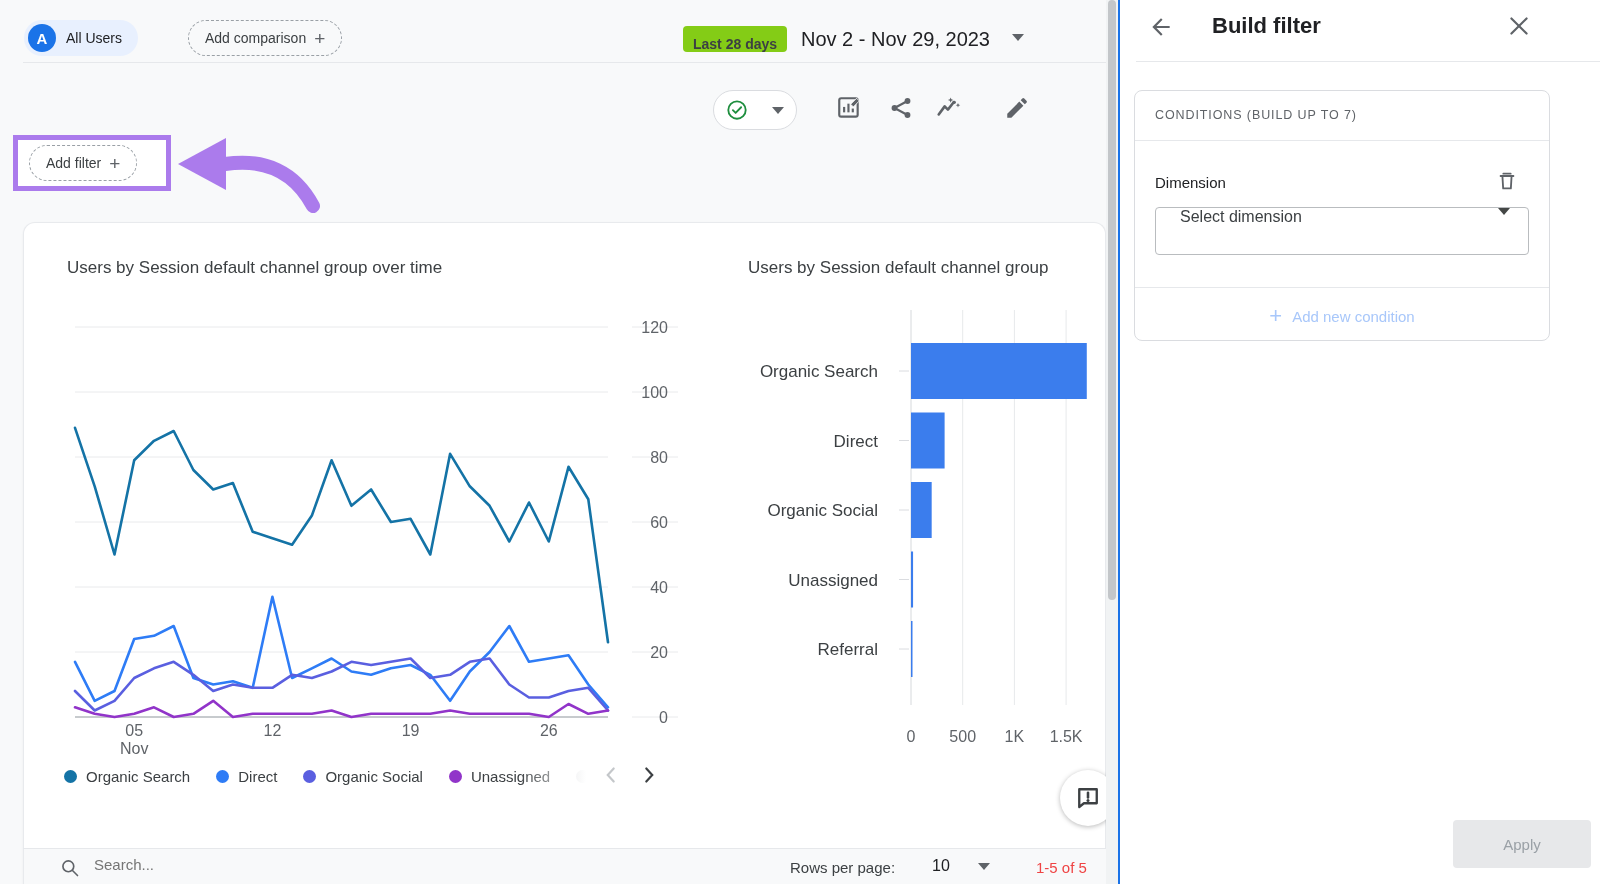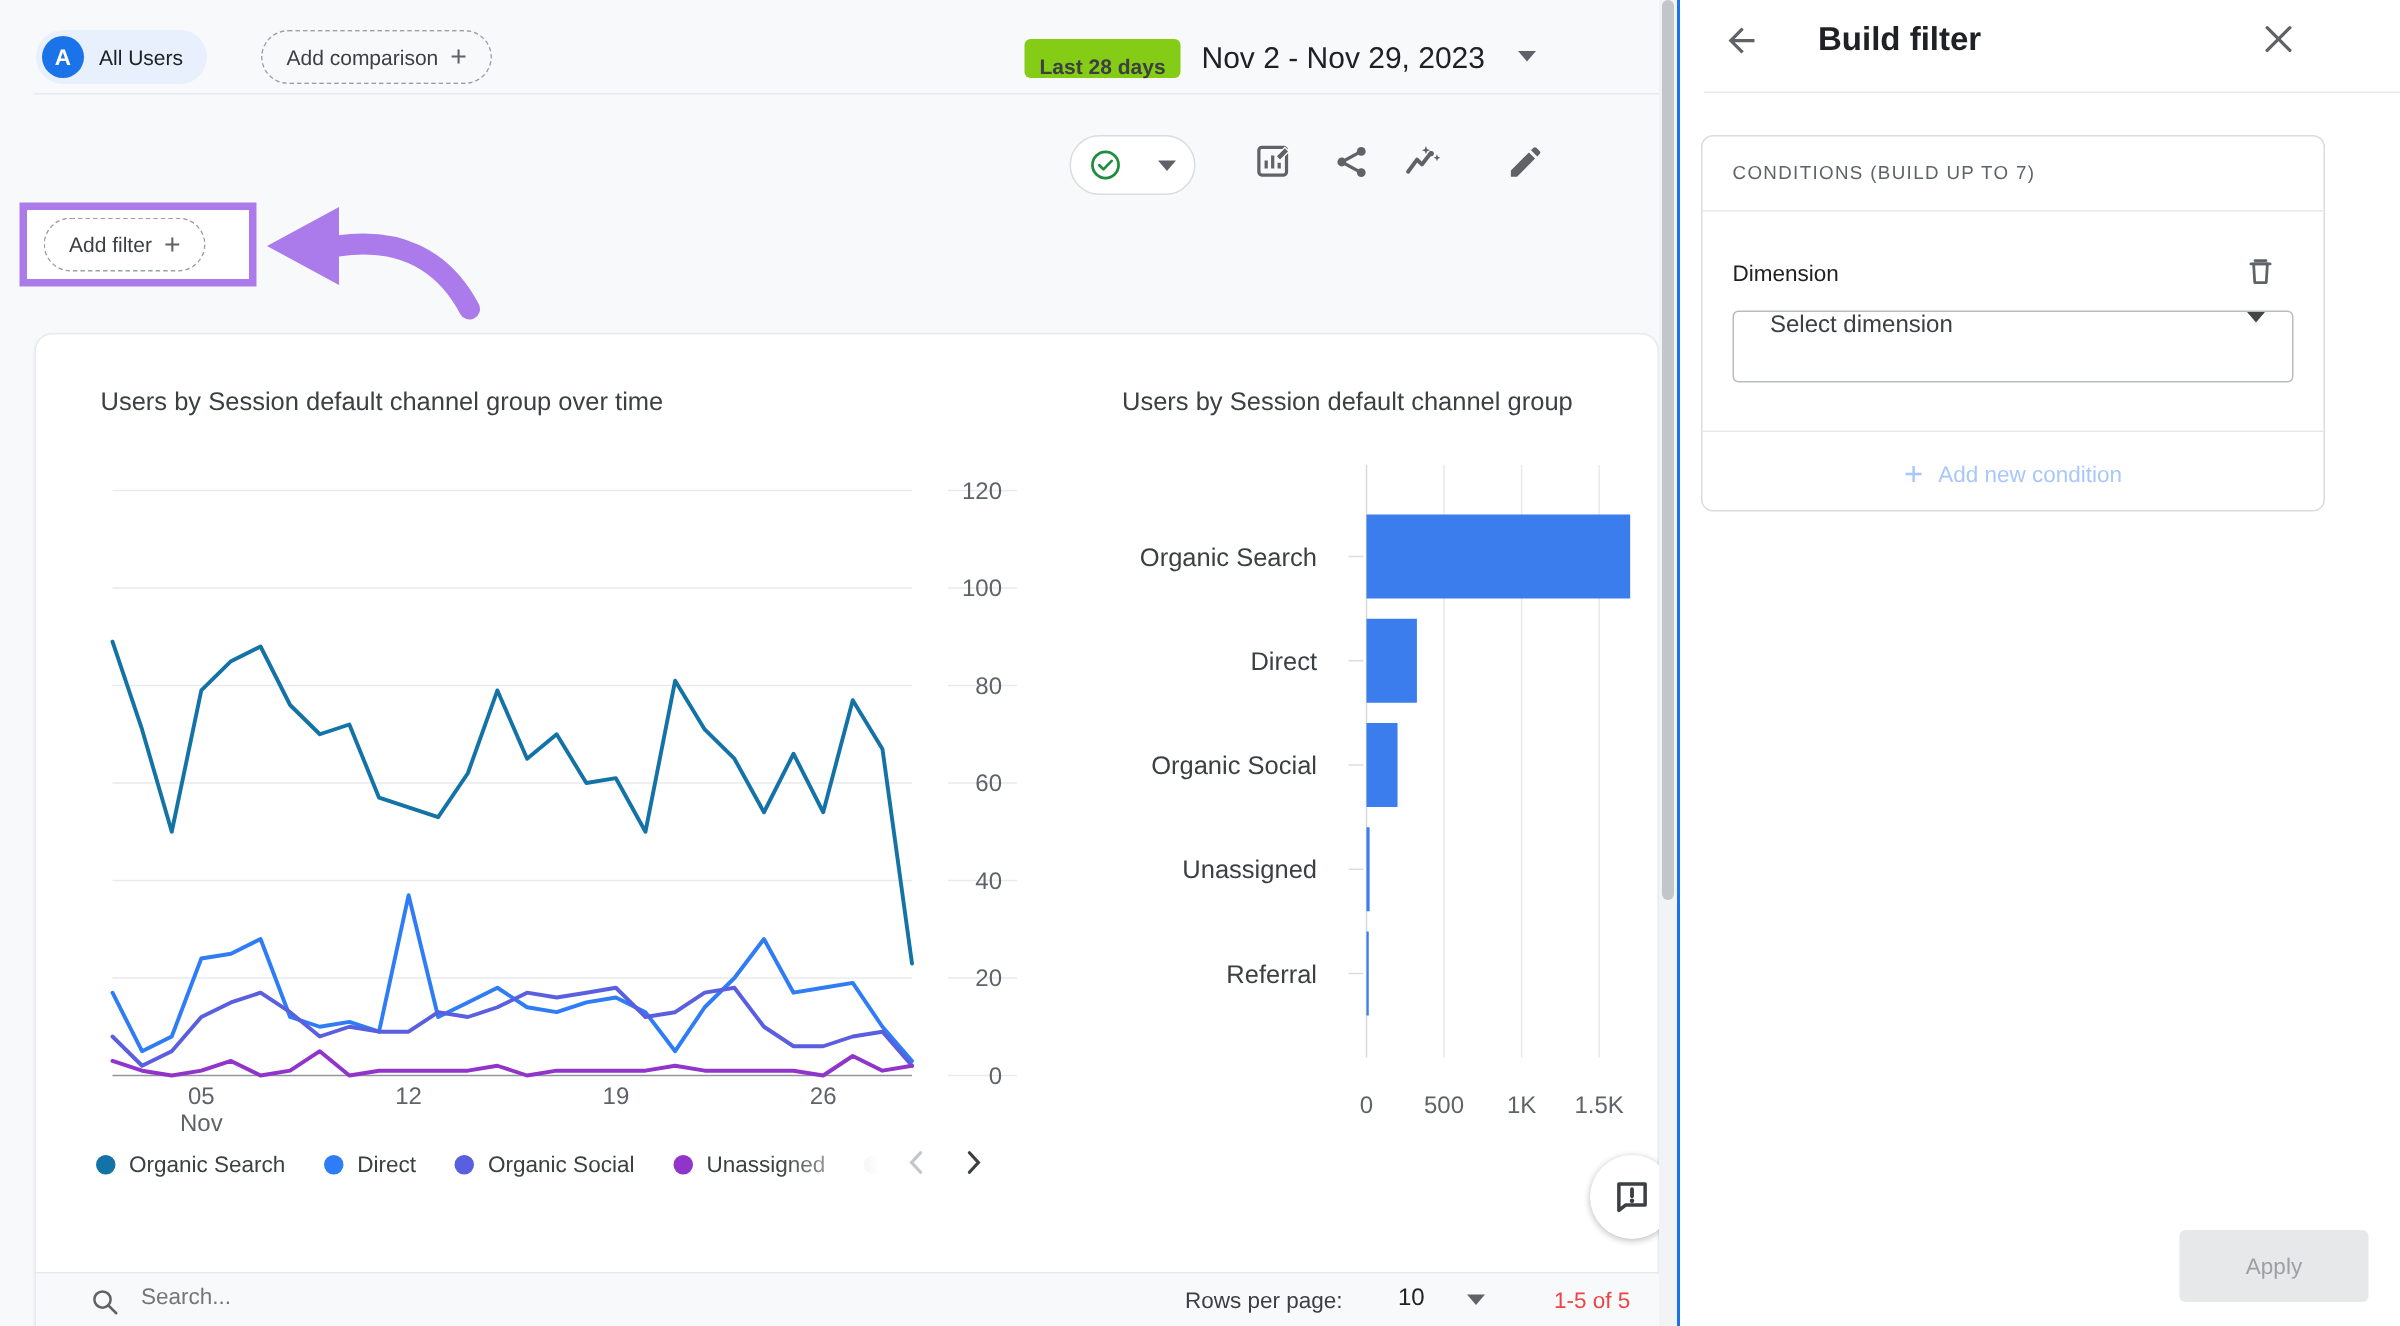--- a/index.html
+++ b/index.html
@@ -10,21 +10,21 @@
 
   
   .chip-users { left:24px; top:20px; height:36px; display:flex; align-items:center; gap:10px;
     background:#e8f0fe; border-radius:18px; padding:0 16px 0 4px; }
   .avatar { width:28px; height:28px; border-radius:50%; background:#1a73e8; color:#fff;
     font-size:15px; font-weight:bold; display:flex; align-items:center; justify-content:center; }
   .chip-users .lbl { font-size:14px; color:#202124; font-weight:500; }
   .chip-dashed { height:36px; display:inline-flex; align-items:center; gap:8px;
     border:1px dashed #9aa0a6; border-radius:18px; padding:0 16px; color:#3c4043;
     font-size:14px; font-weight:500; background:transparent; }
-  #chip-comparison { left:174px; top:20px; }
+  #chip-comparison { left:188px; top:20px; }
   .plus-glyph { font-size:19px; color:#5f6368; font-weight:400; line-height:1; }
   #date-badge { left:683px; top:26px; height:26px; background:#84cc16; border-radius:4px;
     display:flex; align-items:flex-end; padding:0 10px; font-size:14px; font-weight:600; color:#3c4043; }
   #date-text { left:801px; top:28px; font-size:20px; color:#202124; }
   .caret-down { width:0; height:0; border-left:6px solid transparent; border-right:6px solid transparent;
     border-top:7px solid #5f6368; }
   #date-caret { left:1012px; top:34px; }
   .divider { background:#e6e8eb; height:1px; }
   #topbar-divider { left:23px; top:62px; width:1083px; }
 
@@ -99,21 +99,21 @@
   #cond-div1 { left:1135px; top:140px; width:414px; }
   #dim-label { left:1155px; top:174px; font-size:15px; color:#202124; }
   #trash-btn { left:1496px; top:170px; color:#5f6368; }
   #dim-select { left:1155px; top:207px; width:374px; height:48px; border:1px solid #b9bcbf;
     border-radius:4px; background:#fff; display:flex; align-items:flex-start; justify-content:space-between;
     padding:0 18px 0 24px; font-size:16px; color:#3c4043; }
   #cond-div2 { left:1135px; top:287px; width:414px; }
   #add-cond { left:1134px; top:296px; width:416px; height:40px; display:flex; align-items:center;
     justify-content:center; gap:10px; color:#a8c7fa; font-size:15px; font-weight:500; }
   #add-cond .plus { font-size:22px; line-height:1; }
-  #apply-btn { left:1453px; top:820px; width:126px; height:48px; border:none; border-radius:4px;
+  #apply-btn { left:1453px; top:820px; width:138px; height:48px; border:none; border-radius:4px;
     background:#e7e8ea; color:#9aa0a6; font-size:15px; font-weight:500; font-family:inherit; }
 </style>
 </head>
 <body>
 
 <div id="page">
 
   <div class="abs chip-users">
     <span class="avatar">A</span>
     <span class="lbl">All Users</span>

